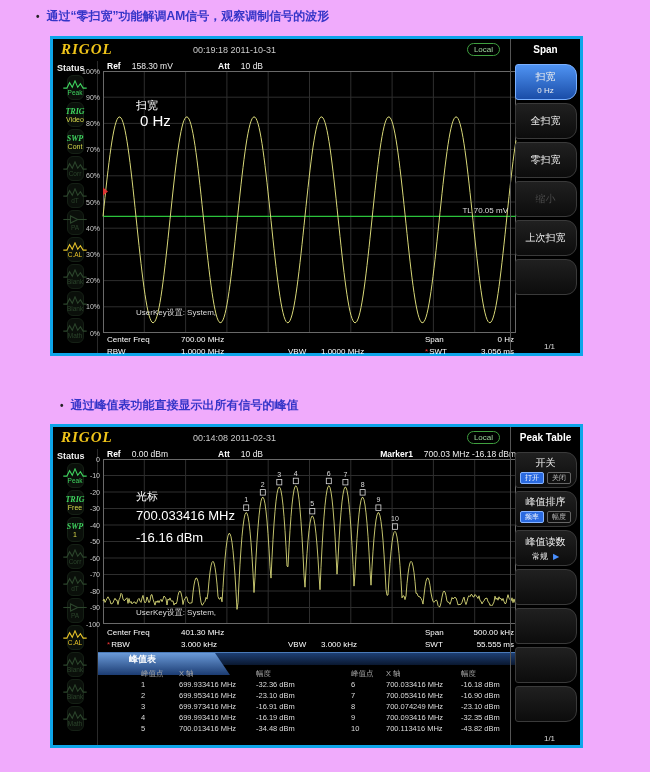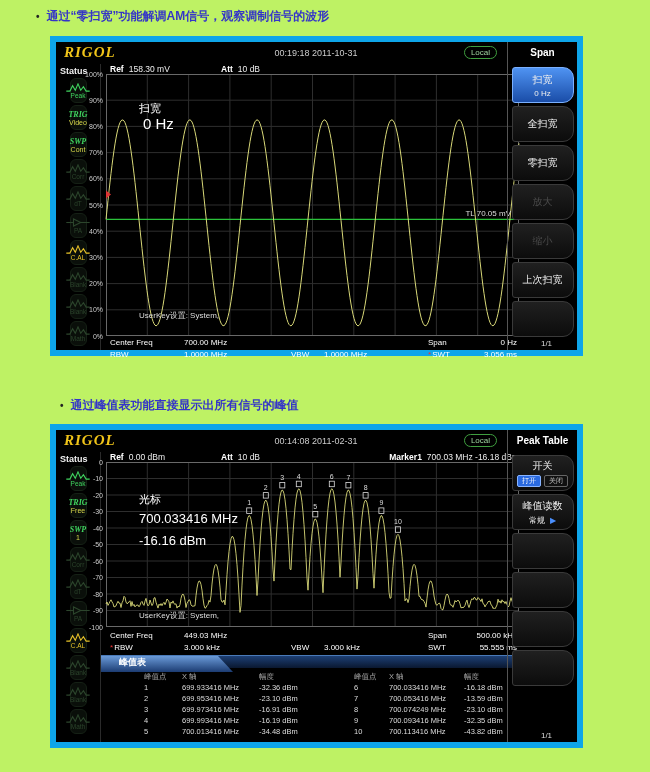--- a/index.html
+++ b/index.html
@@ -1,51 +1,51 @@
 <!DOCTYPE html>
 <html><head>
 <meta charset="utf-8">
 <style>
 *{margin:0;padding:0;box-sizing:border-box}
 body{background:#fff}
-.page{position:relative;width:650px;height:772px;background:#bef264;font-family:"Liberation Sans",sans-serif;overflow:hidden}
+.page{position:relative;width:650px;height:772px;background:#f0abfc;font-family:"Liberation Sans",sans-serif;overflow:hidden}
 .bullet{position:absolute;font:bold 12px "Liberation Sans",sans-serif;color:#3434c8;white-space:nowrap}
 .bullet .dot{color:#222;margin-right:7px;font-size:10px}
-.panel{position:absolute;background:#000;border:6px solid #0ea5e9;color:#fff}
+.panel{position:absolute;background:#000;border:3px solid #0ea5e9;color:#fff}
 .hdr{position:absolute;left:0;top:0;right:0;height:22px}
 .logo{position:absolute;left:8px;top:2px;font:italic bold 15px "Liberation Serif",serif;color:#f0c419;letter-spacing:1px}
-.time{position:absolute;left:140px;top:6px;width:240px;text-align:center;font-size:9px;color:#ccc}
+.time{position:absolute;left:140px;top:6px;width:240px;text-align:left;font-size:9px;color:#ccc}
 .local{position:absolute;right:80px;top:4px;padding:0 6px;border:1px solid #3f9f3f;border-radius:7px;color:#9fd49f;font-size:8px;line-height:11px}
 .statuscol{position:absolute;left:0;top:22px;bottom:0;width:45px;border-right:1px solid #2a2a2a}
 .stitle{font-weight:bold;font-size:9px;color:#eee;margin:2px 0 2px 4px}
 .sic{width:17px;height:25px;margin:2px auto 0;background:#0a0f0a;border:1px solid #152015;border-radius:6px;display:flex;flex-direction:column;align-items:center;justify-content:center;font-size:6.5px;line-height:7px}
 .sic svg{width:26px;height:9px;fill:none;stroke:currentColor;stroke-width:1.2}
 .sic.g{color:#3fd45f}.sic.y{color:#e6c229}.sic.d{color:#2c452c}
 .sic.t i{font:italic bold 8px "Liberation Serif",serif;color:#3fd45f}
 .sic.t .yl{color:#d8d84a;font-size:7px}
 .plot{position:absolute;left:45px;top:22px;right:70px;bottom:0}
 .refrow{position:absolute;left:5px;top:0;width:413px;height:11px;font-size:8.5px;font-weight:bold;color:#fff}
 .refrow .r1{position:absolute;left:4px}.refrow .r2{position:absolute;left:115px}.refrow .r3{position:absolute;right:0}
-.refrow .v{font-weight:normal;color:#eee;margin-left:5px}
+.refrow .v{font-weight:normal;color:#eee;margin-left:11px}
 svg.chart{position:absolute;left:5px;top:10px;overflow:visible}
 .osd{position:absolute;color:#fff;white-space:nowrap}
 .o-span{left:38px;top:37px;font-size:11px}
 .o-hz{left:42px;top:51px;font-size:15px}
 .o-key1{left:38px;top:246px;font-size:8px;color:#ddd}
 .o-cur{left:38px;top:40px;font-size:11px}
 .o-freq{left:38px;top:59px;font-size:13px}
 .o-amp{left:38px;top:81px;font-size:13px}
 .o-key2{left:38px;top:158px;font-size:8px;color:#ddd}
 .inforow{position:absolute;left:5px;width:413px;height:11px;font-size:8px;font-weight:normal;color:#fff;white-space:nowrap}
 .inforow .fa{position:absolute;left:4px}.inforow .fb{position:absolute;left:78px}
 .inforow .fc{position:absolute;left:185px}.inforow .fd{position:absolute;left:218px}
 .inforow .fe{position:absolute;left:322px}.inforow .ff{position:absolute;right:2px}
 .star{color:#e33;margin-right:1px}
 .ptab{position:absolute;left:0;top:203px;width:418px;height:13px;background:linear-gradient(#1d3f74,#0a1830);border-top:1px solid #4a7ab8}
-.ptab .tab{position:absolute;left:0;top:0;height:16px;width:132px;background:linear-gradient(#6a9ad8,#1c3c72);clip-path:polygon(0 0,117px 0,132px 100%,0 100%);font-weight:bold;font-size:9px;line-height:12px;padding-left:18px;color:#fff}
+.ptab .tab{position:absolute;left:0;top:0;height:22px;width:132px;background:linear-gradient(#6a9ad8,#1c3c72);clip-path:polygon(0 0,117px 0,132px 100%,0 100%);font-weight:bold;font-size:9px;line-height:12px;padding-left:31px;color:#fff}
 .ptable{position:absolute;left:18px;top:219px;width:418px;font-size:7.5px;color:#ddd}
 .prow{display:grid;grid-template-columns:38px 77px 95px 35px 75px 70px;padding-left:25px;height:11px;line-height:11px}
 .phead{color:#a8a8a8}
 .menucol{position:absolute;top:0;right:0;bottom:0;width:70px;border-left:1px solid #555}
 .mtitle{height:22px;line-height:22px;text-align:center;font-weight:bold;font-size:10px;color:#fff}
 .mbtn{position:relative;width:62px;height:36px;margin:3px auto 0;background:linear-gradient(#202020,#0c0c0c);border:1px solid #3a3a3a;border-radius:3px 11px 11px 3px;display:flex;flex-direction:column;align-items:center;justify-content:center;gap:2px}
 .mbtn .ml{font-size:10px;color:#eee}
 .mbtn .ms{font-size:8px;color:#eee}
 .mbtn.sel{background:linear-gradient(#4f93f2,#1a4da8);border-color:#7ab0ff}
 .mbtn.dis .ml{color:#4a4a4a}
@@ -195,23 +195,20 @@
       <div class="mtitle">Span</div>
       <div class="mbtn sel">
           <div class="ml">扫宽</div>
           <div class="ms">0 Hz</div>
         </div>
       <div class="mbtn">
           <div class="ml">全扫宽</div>
         </div>
       <div class="mbtn">
           <div class="ml">零扫宽</div>
-        </div>
-      <div class="mbtn dis">
-          <div class="ml">放大</div>
         </div>
       <div class="mbtn dis">
           <div class="ml">缩小</div>
         </div>
       <div class="mbtn">
           <div class="ml">上次扫宽</div>
         </div>
       <div class="mbtn"></div>
       <div class="mfoot">1/1</div>
     </div>
@@ -346,21 +343,21 @@
           <text x="275.4" y="43.4" text-anchor="middle" fill="#ddd" font-size="7">9</text>
           <rect x="289.4" y="64.8" width="5" height="5.5" fill="none" stroke="#ddd" stroke-width="0.8"></rect>
           <text x="291.9" y="62.3" text-anchor="middle" fill="#ddd" font-size="7">10</text>
         </svg>
       <div class="osd o-cur">光标</div>
       <div class="osd o-freq">700.033416 MHz</div>
       <div class="osd o-amp">-16.16 dBm</div>
       <div class="osd o-key2">UserKey设置:   System,</div>
       <div class="inforow" style="top:179px">
         <span class="fa">Center Freq</span>
-        <span class="fb">449.03 MHz</span>
+        <span class="fb">401.30 MHz</span>
         <span class="fe">Span</span>
         <span class="ff">500.00 kHz</span>
       </div>
       <div class="inforow" style="top:191px">
         <span class="fa"><span class="star">*</span><span>RBW</span></span>
         <span class="fb">3.000 kHz</span>
         <span class="fc">VBW</span>
         <span class="fd">3.000 kHz</span>
         <span class="fe">SWT</span>
         <span class="ff">55.555 ms</span>
@@ -384,21 +381,21 @@
             <span>6</span>
             <span>700.033416 MHz</span>
             <span>-16.18 dBm</span>
           </div>
         <div class="prow">
             <span>2</span>
             <span>699.953416 MHz</span>
             <span>-23.10 dBm</span>
             <span>7</span>
             <span>700.053416 MHz</span>
-            <span>-13.59 dBm</span>
+            <span>-16.90 dBm</span>
           </div>
         <div class="prow">
             <span>3</span>
             <span>699.973416 MHz</span>
             <span>-16.91 dBm</span>
             <span>8</span>
             <span>700.074249 MHz</span>
             <span>-23.10 dBm</span>
           </div>
         <div class="prow">
@@ -423,20 +420,27 @@
     <div class="menucol">
       <div class="mtitle">Peak Table</div>
       <div class="mbtn">
         <div class="ml">开关</div>
         <div class="chips">
             <span class="chip on">打开</span>
             <span class="chip">关闭</span>
           </div>
       </div>
       <div class="mbtn">
+        <div class="ml">峰值排序</div>
+        <div class="chips">
+            <span class="chip on">频率</span>
+            <span class="chip">幅度</span>
+          </div>
+      </div>
+      <div class="mbtn">
         <div class="ml">峰值读数</div>
         <div class="ms"><span>常规</span><span class="arrowbtn">▶</span></div>
       </div>
       <div class="mbtn"></div>
       <div class="mbtn"></div>
       <div class="mbtn"></div>
       <div class="mbtn"></div>
       <div class="mfoot">1/1</div>
     </div>
   </div>

